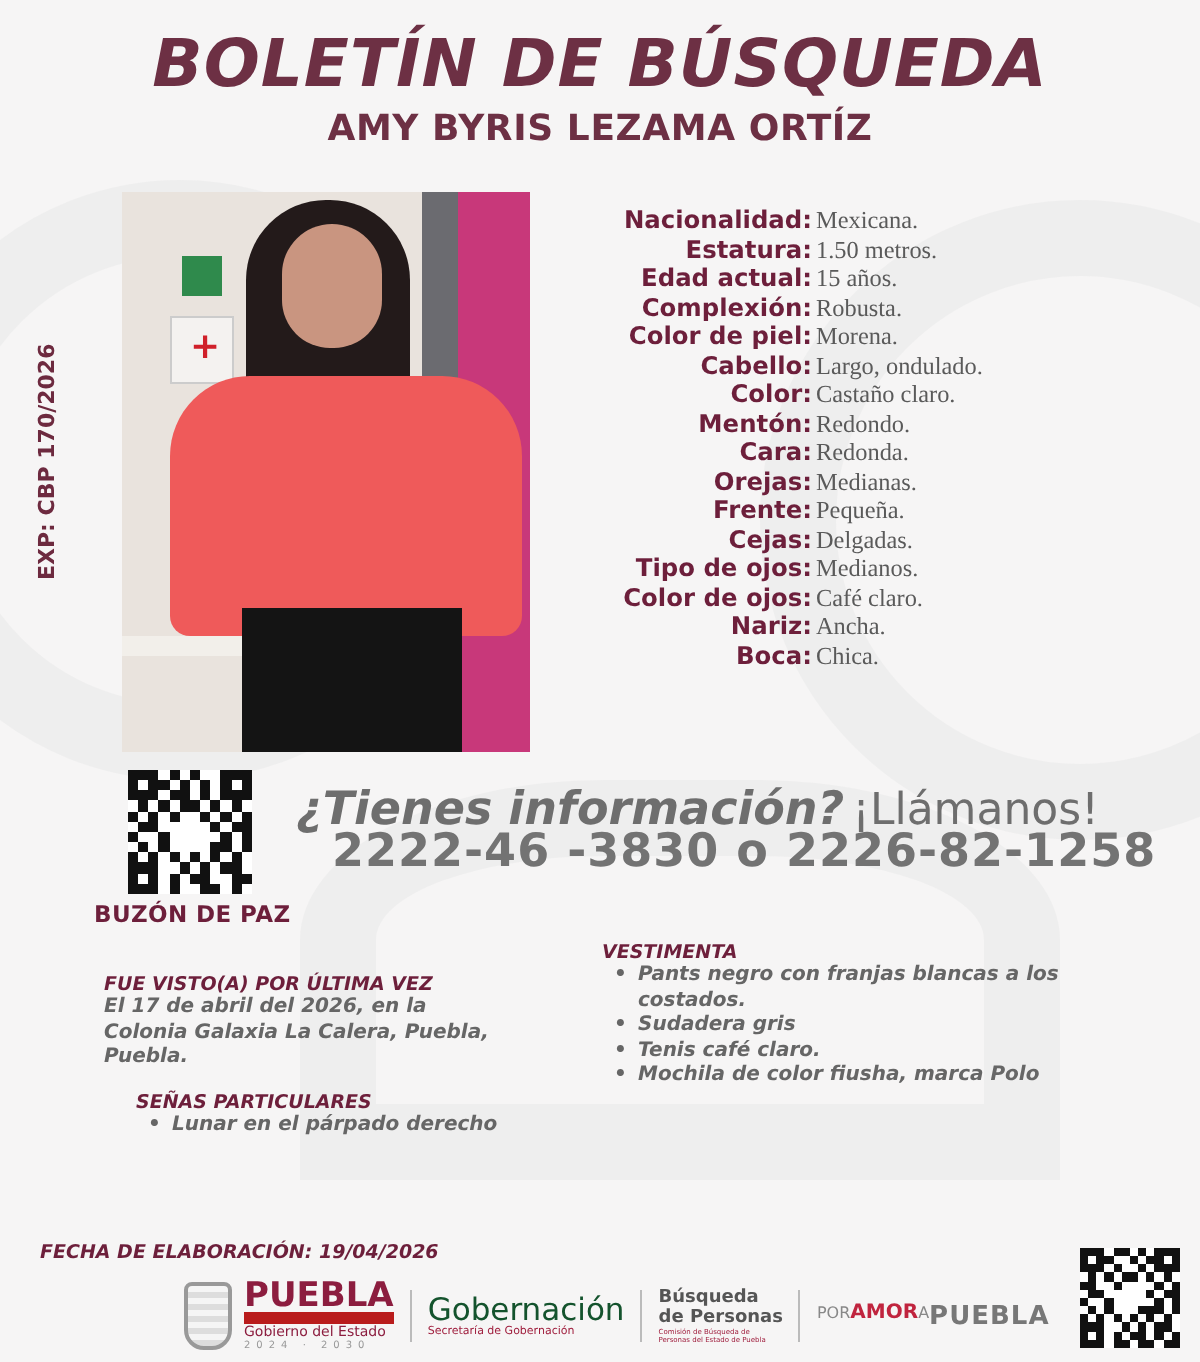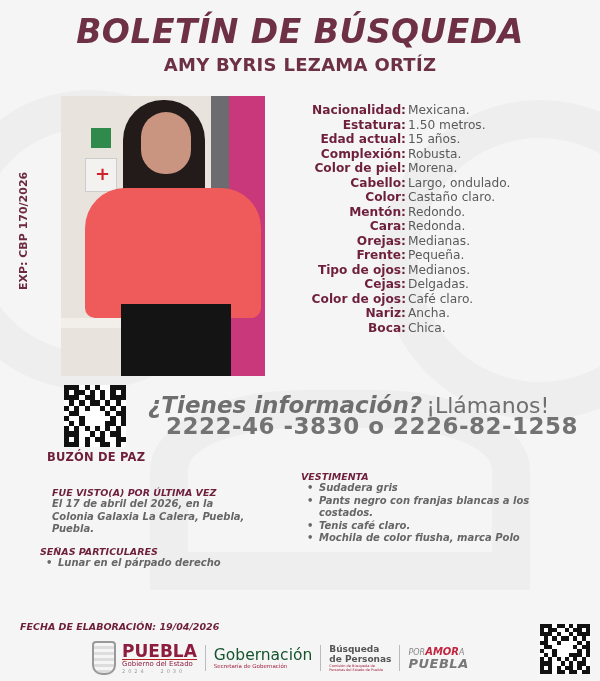--- a/index.html
+++ b/index.html
@@ -45,21 +45,21 @@
     .photo .shirt { position: absolute; left: 24px; top: 92px; width: 176px; height: 130px; border-radius: 40px 40px 10px 10px; background: #ef5a5a; }
     .photo .pants { position: absolute; left: 60px; top: 208px; width: 110px; height: 72px; background: #141414; }
     .photo .table { position: absolute; left: 0; top: 222px; width: 62px; height: 10px; background: #f2efea; }
 
     .details {
       position: absolute; left: 290px; top: 103px; width: 260px;
       font-size: 12.2px; line-height: 14.5px;
     }
     .row { display: flex; }
     .row .lbl { width: 118px; text-align: right; font-weight: bold; color: #6d1f3b; padding-right: 2px; white-space: nowrap; }
-    .row .val { color: #5a5a5a; white-space: nowrap; }
+    .row .val { color: #5a5a5a; white-space: nowrap; font-family: Liberation Serif, serif; }
 
     .qr {
       position: absolute; width: 62px; height: 62px; background: #fff;
       display: grid; grid-template-columns: repeat(12, 1fr); grid-template-rows: repeat(12, 1fr);
     }
     .qr span { background: #111; }
     .qr .w { background: transparent; }
     .buzon {
       position: absolute; left: 47px; top: 450px; color: #6d1f3b;
       font-weight: bold; font-size: 11.5px; letter-spacing: 0.2px;
@@ -82,30 +82,30 @@
     .blk li .cont { display: block; }
 
     .fecha {
       position: absolute; left: 20px; top: 621px; color: #6d1f3b;
       font-weight: bold; font-style: italic; font-size: 9.5px;
     }
     .logos { position: absolute; left: 92px; top: 638px; height: 40px; display: flex; align-items: center; }
     .crest { width: 24px; height: 34px; border: 2px solid #999; border-radius: 4px 4px 10px 10px; background: repeating-linear-gradient(0deg, #ddd 0 3px, #f5f5f5 3px 6px); }
     .puebla { margin-left: 6px; display: flex; flex-direction: column; }
     .puebla .p1 { color: #8c1d3f; font-weight: bold; font-size: 17px; line-height: 16px; }
-    .puebla .p2 { color: #8c1d3f; font-size: 7px; border-top: 1px solid #b91c1c; }
+    .puebla .p2 { color: #8c1d3f; font-size: 7px; border-top: 6px solid #b91c1c; }
     .puebla .p3 { color: #999; font-size: 5px; letter-spacing: 3px; }
     .vsep { width: 1px; height: 26px; background: #bbb; margin: 0 8px; }
     .gob { display: flex; flex-direction: column; }
     .gob .g1 { color: #14532d; font-weight: normal; font-size: 15.5px; line-height: 16px; }
     .gob .g2 { color: #a0203f; font-size: 5.5px; }
     .bus { display: flex; flex-direction: column; }
     .bus .b1 { color: #555; font-weight: bold; font-size: 9px; line-height: 10px; }
     .bus .b2 { color: #a0203f; font-size: 3.5px; line-height: 4px; }
-    .amor { display: flex; flex-direction: column; font-style: italic; }
+    .amor { display: flex; flex-direction: row; }
     .amor .a1 { font-size: 8px; color: #888; line-height: 9px; }
     .amor .a1 b { color: #c0243e; font-size: 10px; }
     .amor .a2 { color: #777; font-weight: bold; font-size: 13px; line-height: 13px; letter-spacing: 0.5px; }
   </style>
 </head>
 <body>
 
 <div class="bg-shape" style="left:-60px; top:90px; width:300px; height:300px;"></div>
 <div class="bg-shape" style="left:380px; top:100px; width:320px; height:320px;"></div>
 <div class="bg-shape" style="left:150px; top:390px; width:380px; height:200px; border-radius: 40% 40% 0 0;"></div>
@@ -167,26 +167,26 @@
     </div>
   <div class="row">
       <span class="lbl">Orejas:</span>
       <span class="val">Medianas.</span>
     </div>
   <div class="row">
       <span class="lbl">Frente:</span>
       <span class="val">Pequeña.</span>
     </div>
   <div class="row">
+      <span class="lbl">Cejas:</span>
+      <span class="val">Delgadas.</span>
+    </div>
+  <div class="row">
       <span class="lbl">Tipo de ojos:</span>
       <span class="val">Medianos.</span>
-    </div>
-  <div class="row">
-      <span class="lbl">Cejas:</span>
-      <span class="val">Delgadas.</span>
     </div>
   <div class="row">
       <span class="lbl">Color de ojos:</span>
       <span class="val">Café claro.</span>
     </div>
   <div class="row">
       <span class="lbl">Nariz:</span>
       <span class="val">Ancha.</span>
     </div>
   <div class="row">
@@ -348,35 +348,35 @@
 </div>
 <div class="phones">2222-46 -3830 o 2226-82-1258</div>
 
 <div class="blk" style="left:52px; top:471px; width:240px;margin-top:16px;">
   <div class="sec-h">FUE VISTO(A) POR ÚLTIMA VEZ</div>
   <div class="sec-t">El 17 de abril del 2026, en la</div>
   <div class="sec-t">Colonia Galaxia La Calera, Puebla,</div>
   <div class="sec-t">Puebla.</div>
 </div>
 
-<div class="blk" style="left:40px; top:546px; width:240px;">
+<div class="blk" style="left:68px; top:546px; width:240px;">
   <div class="sec-h">SEÑAS PARTICULARES</div>
   <ul>
     <li class="sec-t"><span>Lunar en el párpado derecho</span></li>
   </ul>
 </div>
 
 <div class="blk" style="left:301px; top:471px; width:260px;">
   <div class="sec-h">VESTIMENTA</div>
   <ul>
-    <li class="sec-t"><span>Sudadera gris</span></li>
     <li class="sec-t">
         <span class="cont">Pants negro con franjas blancas a los</span>
         <span class="cont">costados.</span>
       </li>
+    <li class="sec-t"><span>Sudadera gris</span></li>
     <li class="sec-t"><span>Tenis café claro.</span></li>
     <li class="sec-t"><span>Mochila de color fiusha, marca Polo</span></li>
   </ul>
 </div>
 
 <div class="fecha">FECHA DE ELABORACIÓN: 19/04/2026</div>
 
 <div class="logos">
   <div class="crest"></div>
   <div class="puebla">

